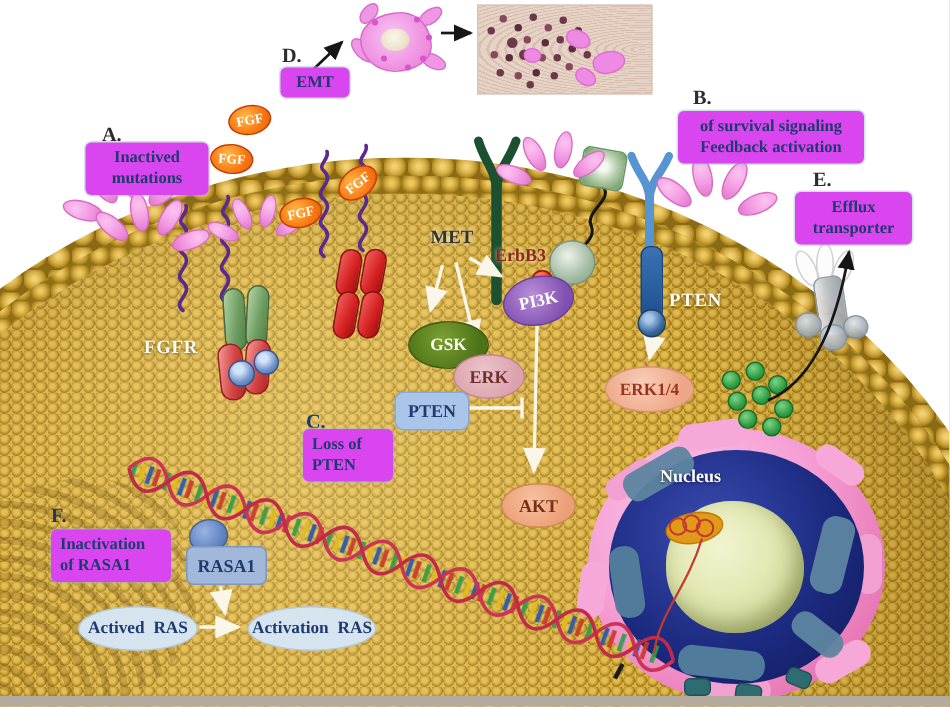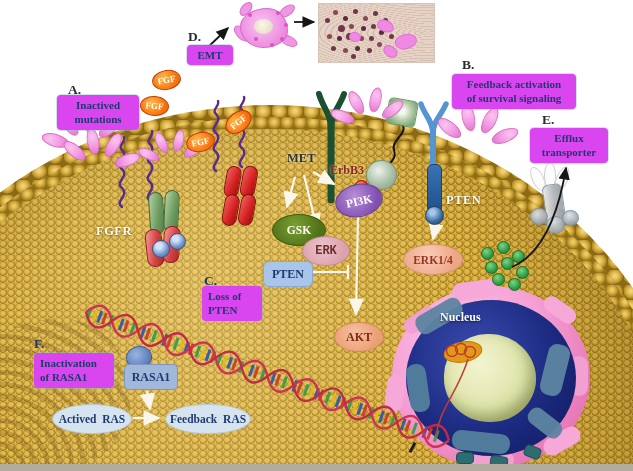--- a/index.html
+++ b/index.html
@@ -252,47 +252,47 @@
   <div class="gdot" style="left:516px;top:266px;"></div>
   <div class="gdot" style="left:492px;top:273px;"></div>
   <div class="gdot" style="left:508px;top:278px;"></div>
 
   <div class="abs" style="left:126px;top:346px;width:24px;height:20px;border-radius:50% 50% 45% 45%;z-index:4;transform:rotate(-10deg);
     background:radial-gradient(circle at 40% 35%,#9ab4e0,#6487c4 60%,#4b6ca8);border:1px solid #44619c;"></div>
 
   <div class="abs" style="left:411px;top:442px;width:3px;height:11px;background:#1c1c1c;transform:rotate(28deg);z-index:4;"></div>
 
   <div class="oval" style="left:272px;top:214px;width:52px;height:30px;background:radial-gradient(circle at 42% 35%,#7aa032,#4e7218 70%);border:1px solid #3f5c10;color:#fdfdf2;font-size:11.5px;">GSK</div>
-  <div class="oval" style="left:302px;top:236px;width:46px;height:28px;background:radial-gradient(circle at 42% 35%,#ecc3ca,#dca2ac 70%);border:1px solid #c08890;color:#703030;font-size:12px;font-family:Liberation Mono, monospace;">ERK</div>
+  <div class="oval" style="left:302px;top:236px;width:46px;height:28px;background:radial-gradient(circle at 42% 35%,#ecc3ca,#dca2ac 70%);border:1px solid #c08890;color:#703030;font-size:12px;">ERK</div>
   <div class="abs" style="left:263px;top:261px;width:48px;height:24px;border-radius:6px;background:#a9c6ea;border:1px solid #8aa8d0;z-index:5;
        display:flex;align-items:center;justify-content:center;color:#1e3a6e;font-weight:bold;font-size:12px;">PTEN</div>
   <div class="oval" style="left:403px;top:244px;width:58px;height:29px;background:radial-gradient(circle at 42% 35%,#f8cdb8,#eda786 70%);border:1px solid #d89478;color:#9a3420;font-size:11.5px;">ERK1/4</div>
   <div class="oval" style="left:334px;top:322px;width:48px;height:28px;background:radial-gradient(circle at 42% 35%,#f6c0a0,#eb9f74 70%);border:1px solid #d08858;color:#7a2c14;font-size:12px;">AKT</div>
   <div class="oval" style="left:335px;top:184px;width:46px;height:31px;transform:rotate(-12deg);background:radial-gradient(circle at 42% 35%,#b88fd8,#8050b0 70%);border:1px solid #68409a;color:#fff;font-size:11.5px;">PI3K</div>
 
   <div class="memtext" style="left:96px;top:224px;">FGFR</div>
   <div class="memtext" style="left:446px;top:193px;">PTEN</div>
   <div class="abs" style="left:287px;top:151px;color:#34342a;font-weight:bold;font-size:12.5px;z-index:5;text-shadow:0 0 3px rgba(255,255,250,.85);">MET</div>
   <div class="abs" style="left:330px;top:163px;color:#8a2a18;font-weight:bold;font-size:12px;z-index:5;text-shadow:0 0 3px rgba(255,250,240,.7);">ErbB3</div>
 
   <div class="abs" style="left:124px;top:364px;width:52px;height:24px;border-radius:5px;background:#a2b8da;border:1px solid #7e97bf;z-index:5;
        display:flex;align-items:center;justify-content:center;color:#1e3a6e;font-weight:bold;font-size:12px;">RASA1</div>
   <div class="oval" style="left:52px;top:404px;width:78px;height:28px;background:#d6e4f0;border:1px solid #b4c8da;color:#1e3a6e;font-size:11.5px;word-spacing:3px;">Actived RAS</div>
-  <div class="oval" style="left:165px;top:404px;width:84px;height:28px;background:#d6e4f0;border:1px solid #b4c8da;color:#1e3a6e;font-size:11.5px;word-spacing:3px;">Feedback RAS</div>
+  <div class="oval" style="left:165px;top:404px;width:84px;height:28px;background:#d6e4f0;border:1px solid #b4c8da;color:#1e3a6e;font-size:11.5px;word-spacing:3px;">Activation RAS</div>
 
   <div class="letter" style="left:68px;top:82px;">A.</div>
   <div class="bluebox" style="left:57px;top:95px;width:70px;">
     <span>Inactived</span>
     <span>mutations</span>
   </div>
 
   <div class="letter" style="left:462px;top:57px;">B.</div>
   <div class="bluebox" style="left:452px;top:74px;width:112px;">
+    <span>of survival signaling</span>
     <span>Feedback activation</span>
-    <span>of survival signaling</span>
   </div>
 
   <div class="letter navy" style="left:204px;top:273px;z-index:8;">C.</div>
   <div class="bluebox" style="left:202px;top:286px;width:48px;text-align:left;">
     <span>Loss of</span>
     <span>PTEN</span>
   </div>
 
   <div class="letter" style="left:188px;top:29px;">D.</div>
   <div class="bluebox" style="left:187px;top:45px;width:34px;">

